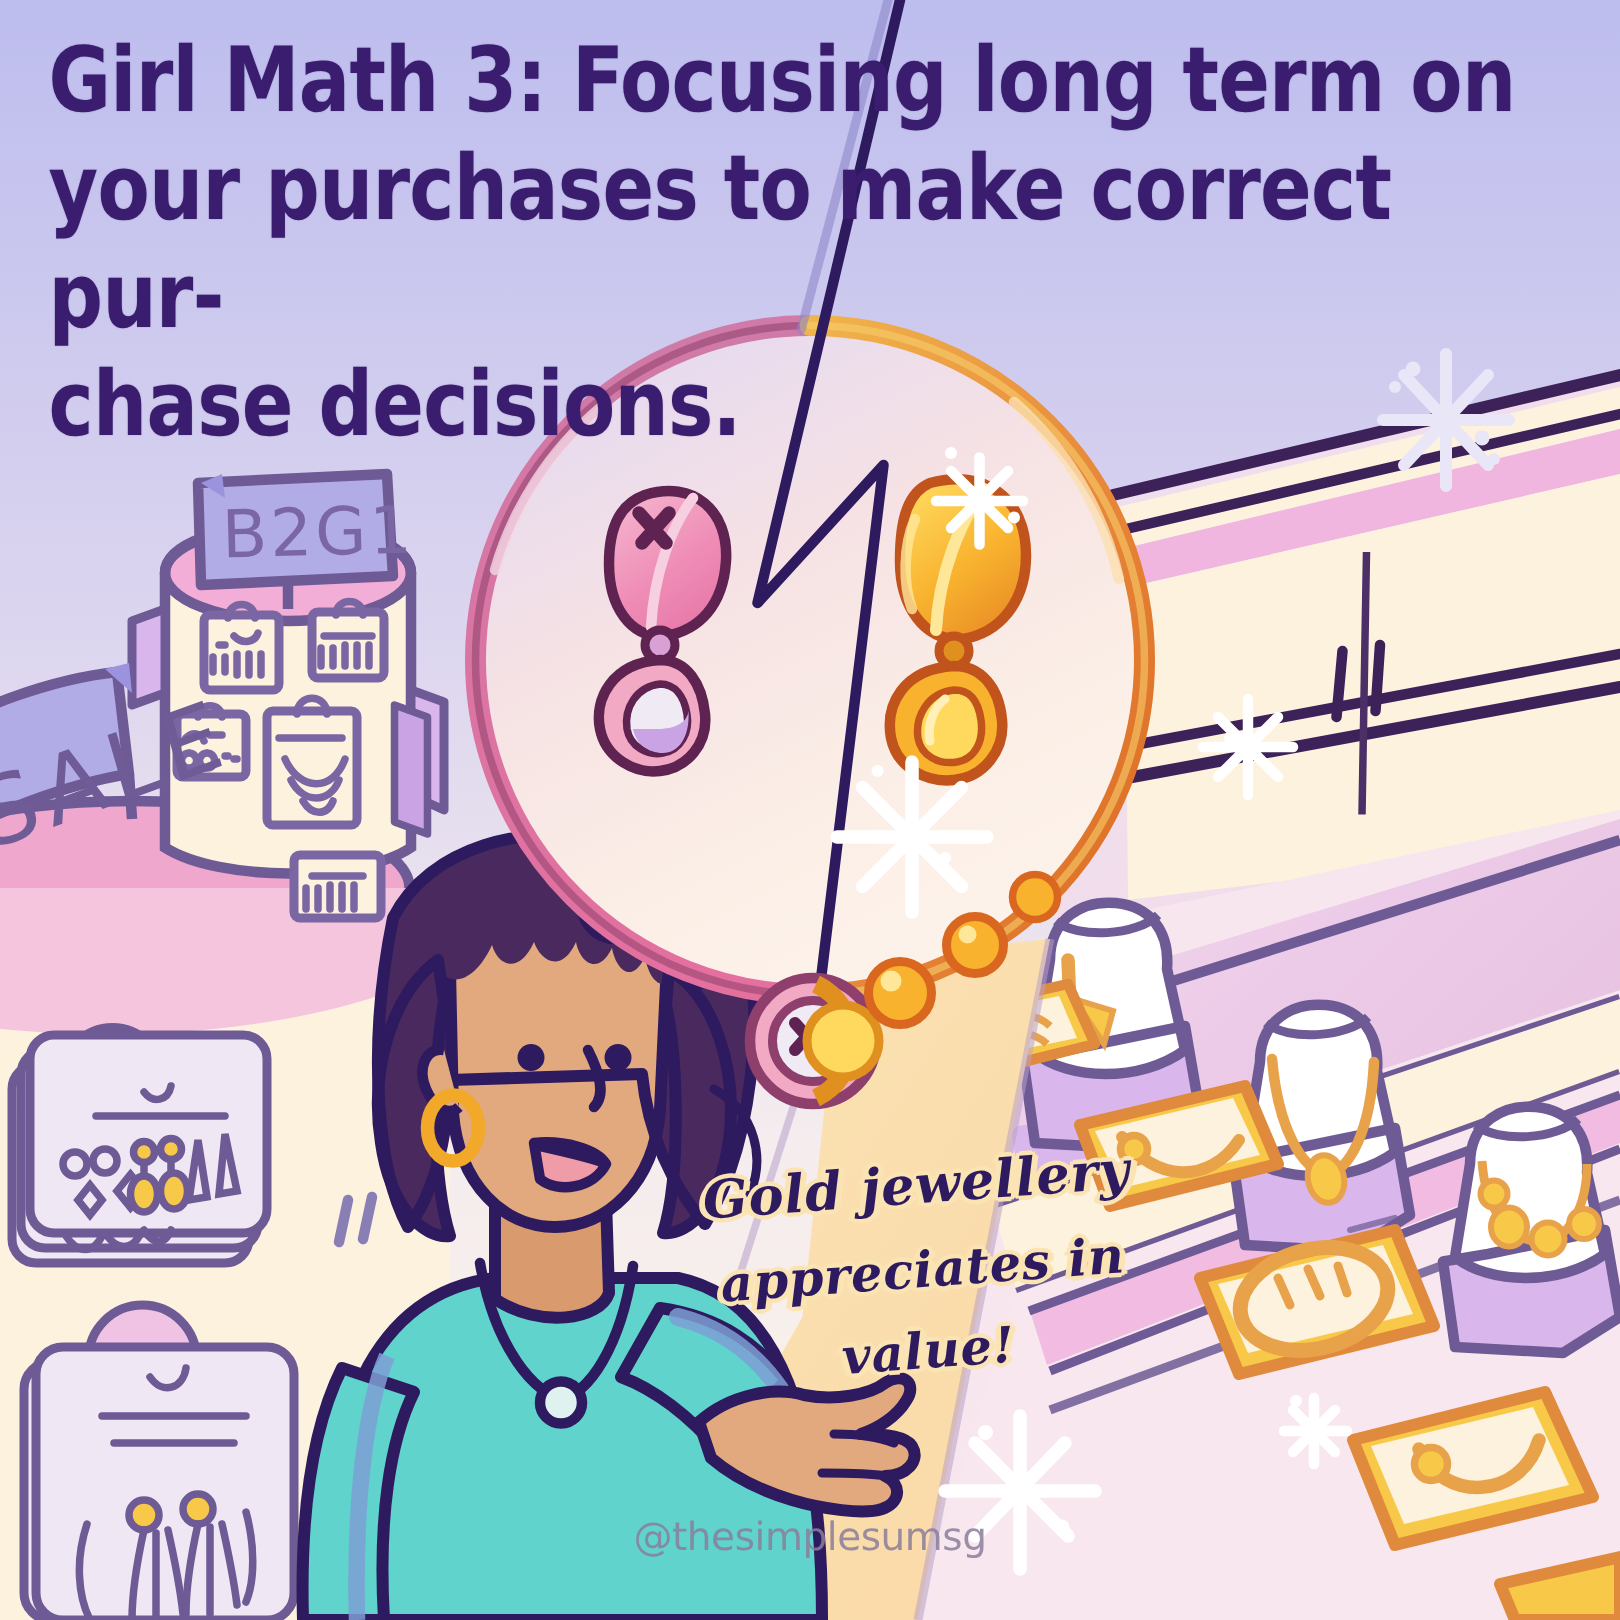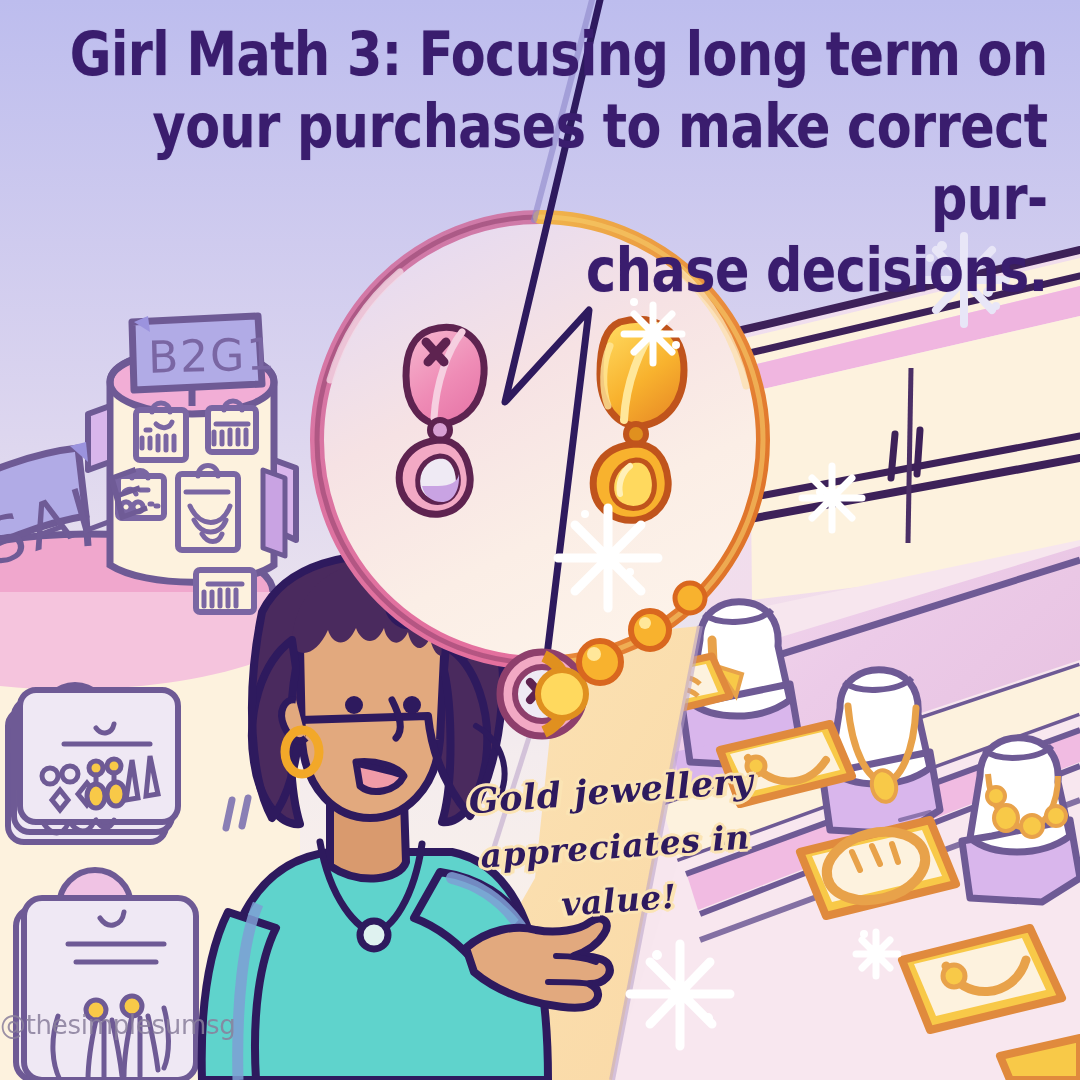--- a/index.html
+++ b/index.html
@@ -11,21 +11,21 @@
   #stage{
     position:relative;width:1080px;height:1080px;overflow:hidden;
     background:linear-gradient(180deg,#bdbdee 0%, #c3c2ef 18%, #cfc9ee 34%, #ddd6ef 48%, #e7dfef 58%, #efe6ee 66%, #f6eeee 74%, #fbf3ec 82%, #fdf4e6 100%);
   }
   .layer{position:absolute;inset:0;}
   svg.layer{width:1080px;height:1080px;display:block;}
 
   
   #title-block{
     position:absolute;left:0;top:18px;width:1080px;
-    text-align:right;z-index:40;pointer-events:none;
+    text-align:left;z-index:40;pointer-events:none;
   }
   #title-block .tline{
     display:block;
     color:#3a1d6e;
     font-family:"DejaVu Sans Condensed","Liberation Sans Narrow","Liberation Sans",sans-serif;
     font-weight:700;
     font-size:60px;
     line-height:72px;
     letter-spacing:-0.5px;
     transform:scaleX(.94);
@@ -64,21 +64,21 @@
     color:#7a66a3;
   }
   #sale-text{
     left:-18px;top:480px;font-size:62px;letter-spacing:4px;
     transform:rotate(-20deg) skewX(-4deg);
     color:#6f5b96;
   }
 
   
   #watermark{
-    position:absolute;left:0;top:1010px;width:1080px;text-align:left;
+    position:absolute;left:0;top:1010px;width:1080px;text-align:center;
     z-index:45;pointer-events:none;
     color:#8a7f9c;opacity:.85;
     font-family:"DejaVu Sans","Liberation Sans",sans-serif;
     font-size:26px;letter-spacing:-.3px;
   }
 </style>
 </head>
 <body>
 
 <div id="stage">

